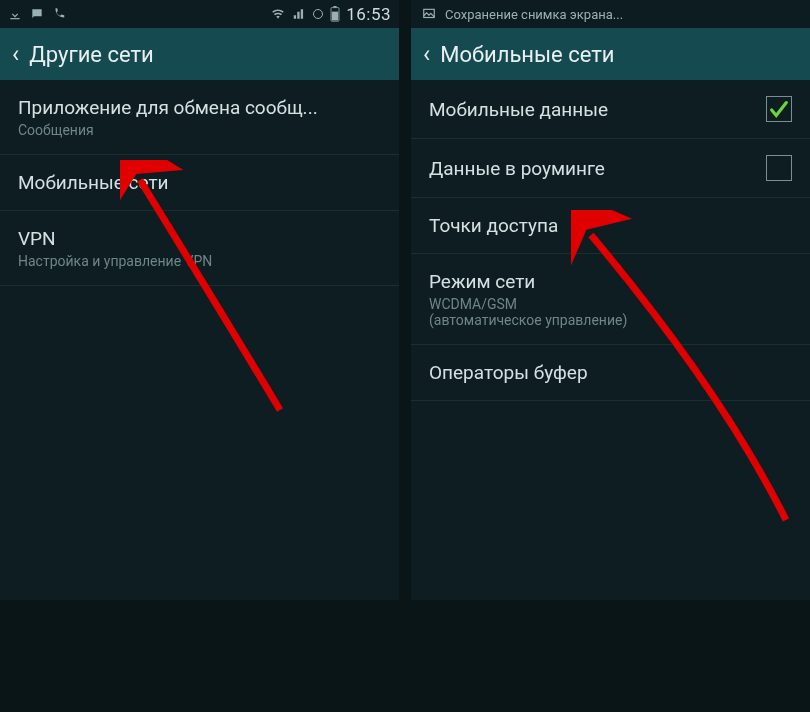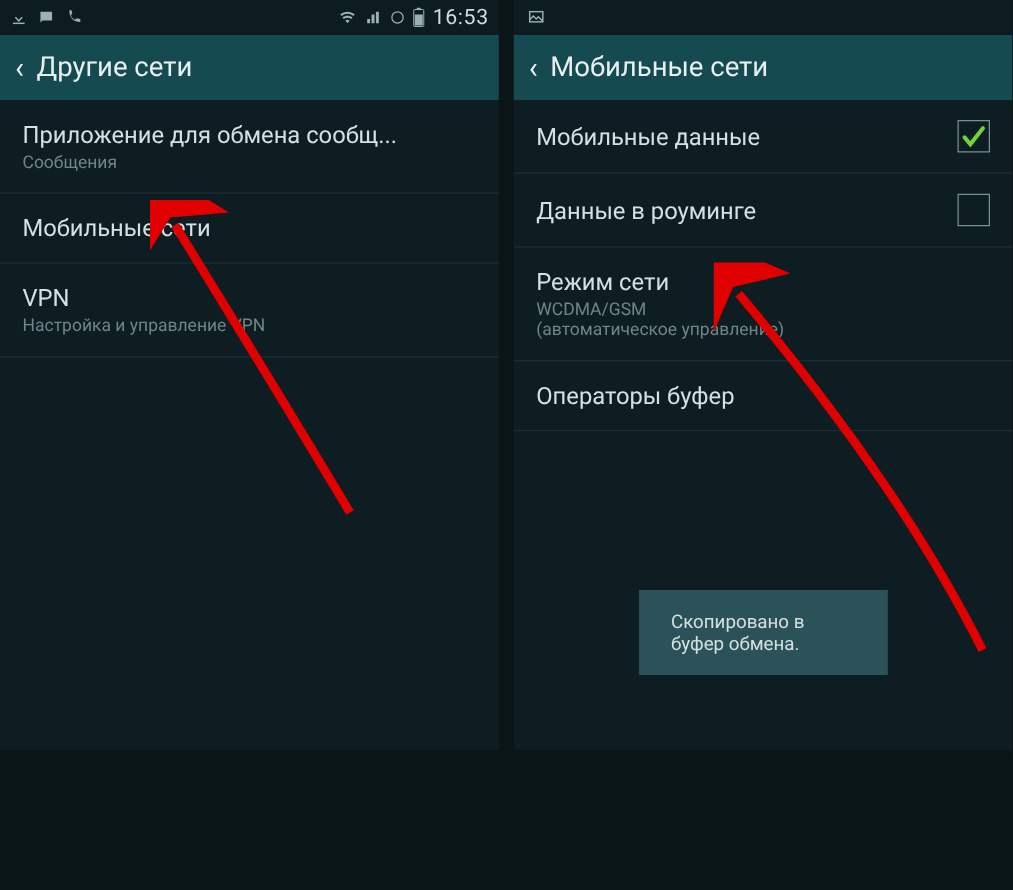--- a/index.html
+++ b/index.html
@@ -178,20 +178,21 @@
 </div>
 
 <div class="phone">
   <div class="notif-strip">
     <span class="status-icon">
       <svg width="16" height="14" viewBox="0 0 24 24" fill="none" stroke="#9bb0b3" stroke-width="2">
           <rect x="3" y="4" width="18" height="14"></rect>
           <path d="M3 15l5-5 4 4 3-3 6 6" fill="none"></path>
         </svg>
     </span>
+    <span>Сохранение снимка экрана...</span>
   </div>
 
   <div class="header">
     <span class="back-chevron">‹</span>
     <span>Мобильные сети</span>
   </div>
 
   <div class="list">
     <div class="row">
       <div class="text">
@@ -206,34 +207,36 @@
     <div class="row">
       <div class="text">
         <span class="title">Данные в роуминге</span>
       </div>
       <div class="checkbox">
         
       </div>
     </div>
     <div class="row">
       <div class="text">
+        <span class="title">Точки доступа</span>
+      </div>
+    </div>
+    <div class="row">
+      <div class="text">
         <span class="title">Режим сети</span>
         <span class="sub" style="white-space:pre-line;">WCDMA/GSM
 (автоматическое управление)</span>
       </div>
     </div>
     <div class="row">
       <div class="text">
         <span class="title">Операторы буфер</span>
       </div>
     </div>
 
-    <div class="toast">
-      <span>Скопировано в буфер обмена.</span>
-    </div>
 
     <svg class="arrow-svg" style="left:160px; top:130px;" width="230" height="320" viewBox="0 0 230 320">
       <defs>
         <marker id="ah2" markerWidth="12" markerHeight="12" refX="2" refY="6" orient="auto">
           <path d="M0,0 L12,6 L0,12 L3,6 z" fill="#e00000"></path>
         </marker>
       </defs>
       <path d="M215,310 Q150,180 20,25" stroke="#e00000" stroke-width="7" fill="none" marker-end="url(#ah2)"></path>
     </svg>
   </div>

